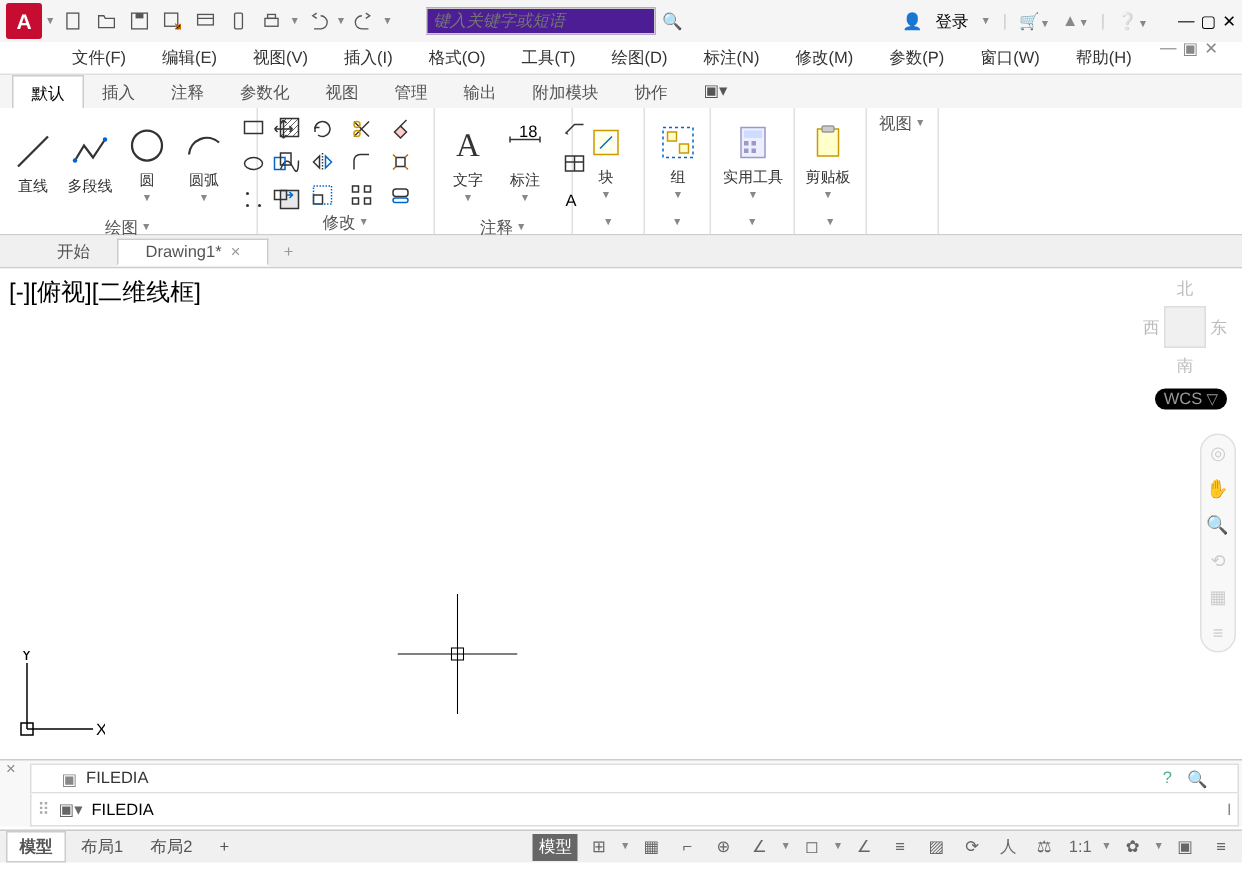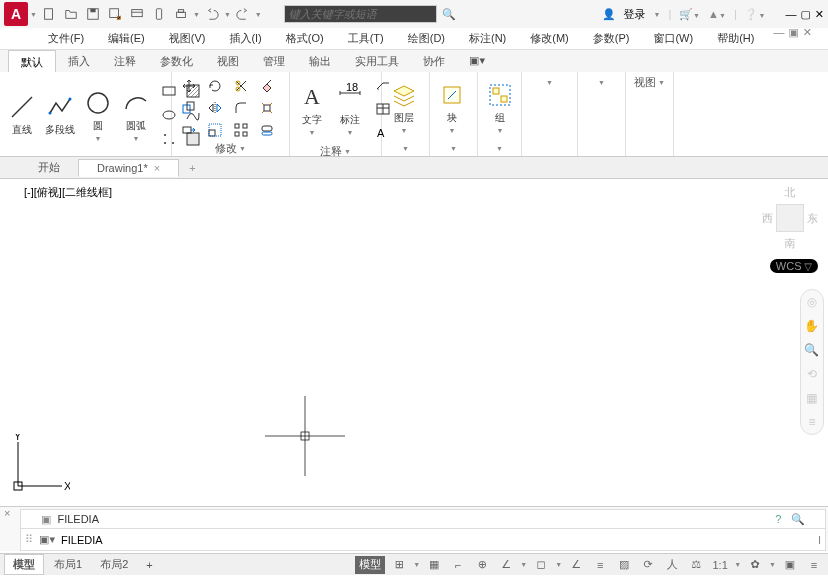--- a/index.html
+++ b/index.html
@@ -1,21 +1,21 @@
 <!DOCTYPE html>
 <html><head>
 <meta charset="utf-8">
 <style>
 *{margin:0;padding:0;box-sizing:border-box;font-family:"Microsoft YaHei",sans-serif;font-size:11px}
 body{background:#fff;width:828px;height:580px;overflow:hidden;position:relative}
 .titlebar{height:28px;background:#f5f5f5;display:flex;align-items:center;padding:0 4px;gap:2px}
 .logo{width:24px;height:24px;background:#c60c30;color:#fff;font-weight:bold;font-size:14px;display:flex;align-items:center;justify-content:center;border-radius:2px}
 .qat-btn{width:20px;height:20px;display:flex;align-items:center;justify-content:center;color:#555;cursor:pointer}
 .qat-btn svg{width:14px;height:14px}
-.search-box{flex:0 0 150px;height:18px;border:1px solid #ccc;background:#404040;padding:0 4px;font-style:italic;color:#999;margin-left:20px}
+.search-box{flex:0 0 150px;height:18px;border:1px solid #ccc;background:#4c1d95;padding:0 4px;font-style:italic;color:#999;margin-left:20px}
 .title-right{margin-left:auto;display:flex;align-items:center;gap:8px}
 .winbtns{display:flex;gap:4px;margin-left:12px}
 .menubar{height:22px;background:#fff;display:flex;align-items:center;padding:0 40px;gap:8px;border-bottom:1px solid #e0e0e0}
 .menu-item{padding:2px 8px;color:#333;cursor:pointer}
 .ribbon-tabs{height:22px;background:#f5f5f5;display:flex;padding-left:8px;gap:0}
 .ribbon-tab{padding:4px 12px;color:#555;cursor:pointer;font-size:11px}
 .ribbon-tab.active{background:#fff;border:1px solid #ccc;border-bottom:none;color:#000}
 .ribbon{height:85px;background:#fff;border-bottom:1px solid #ccc;display:flex}
 .panel{border-right:1px solid #e0e0e0;display:flex;flex-direction:column;padding:2px 6px 0}
 .panel-body{flex:1;display:flex;align-items:center;gap:6px}
@@ -25,21 +25,21 @@
 .big-btn .lbl{font-size:10px;color:#333;white-space:nowrap}
 .mini-grid{display:grid;grid-template-columns:repeat(3,22px);grid-template-rows:repeat(3,22px);gap:2px}
 .mini-btn{width:22px;height:22px;display:flex;align-items:center;justify-content:center;cursor:pointer}
 .mini-btn svg{width:16px;height:16px}
 .doctabs{height:22px;background:#f0f0f0;display:flex;align-items:center;padding-left:20px;border-bottom:1px solid #ccc}
 .doctab{padding:2px 18px;color:#555;position:relative;cursor:pointer}
 .doctab.active{background:#fff;border:1px solid #ccc;border-bottom:1px solid #fff}
 .doctab .close{margin-left:6px;color:#999}
 .plus-tab{padding:2px 10px;color:#999;cursor:pointer}
 .canvas{position:relative;height:327px;background:#fff}
-.viewlabel{position:absolute;top:6px;left:24px;font-size:11px;color:#000}
+.viewlabel{position:absolute;top:6px;left:6px;font-size:16px;color:#000}
 .nav-cube{position:absolute;top:6px;right:10px;width:56px;text-align:center;color:#bbb;font-size:10px}
 .nav-cube .face{width:28px;height:28px;background:#f0f0f0;border:1px solid #ddd;margin:4px auto}
 .wcs-badge{position:absolute;top:80px;right:10px;font-size:10px;color:#999;background:#000000;padding:1px 6px;border-radius:8px}
 .navbar{position:absolute;right:4px;top:110px;width:24px;background:#f8f8f8;border:1px solid #e0e0e0;border-radius:12px;padding:4px 0;display:flex;flex-direction:column;align-items:center;gap:8px}
 .navbar div{width:16px;height:16px;color:#ccc;font-size:12px;display:flex;align-items:center;justify-content:center}
 .ucs{position:absolute;bottom:12px;left:10px}
 .crosshair{position:absolute;bottom:30px;left:265px}
 .cmd-area{border-top:1px solid #ccc;background:#f8f8f8}
 .cmd-close{position:absolute;left:4px;background:none;border:none;color:#888;cursor:pointer}
 .cmd-hist{height:20px;display:flex;align-items:center;padding:0 20px;gap:6px;background:#fff;border:1px solid #ddd;margin:2px 2px 0 20px}
@@ -155,21 +155,21 @@
 </div>
 
 <div class="ribbon-tabs">
   <div class="ribbon-tab active">默认</div>
   <div class="ribbon-tab">插入</div>
   <div class="ribbon-tab">注释</div>
   <div class="ribbon-tab">参数化</div>
   <div class="ribbon-tab">视图</div>
   <div class="ribbon-tab">管理</div>
   <div class="ribbon-tab">输出</div>
-  <div class="ribbon-tab">实用工具</div>
+  <div class="ribbon-tab">附加模块</div>
   <div class="ribbon-tab">协作</div>
   <div class="ribbon-tab">▣▾</div>
 </div>
 
 <div class="ribbon">
 
   <div class="panel" style="width:172px">
     <div class="panel-body">
       <div class="big-btn">
           <div class="icon">
@@ -236,20 +236,24 @@
               <circle cx="4" cy="12" r="1" fill="#333"></circle>
             </svg>
           </div>
         <div class="mini-btn">
             <svg viewBox="0 0 16 16">
               <rect x="2" y="2" width="12" height="12" fill="#e8e8e8" stroke="#333"></rect>
             </svg>
           </div>
       </div>
     </div>
+    <div class="panel-label">
+        <span>绘图</span> 
+        <span class="dd">▼</span>
+      </div>
   </div>
 
   <div class="panel" style="width:118px">
     <div class="panel-body">
       <div class="mini-grid" style="grid-template-columns:repeat(4,24px);grid-template-rows:repeat(3,20px)">
         <div class="mini-btn">
             <svg viewBox="0 0 16 16">
               <path d="M8 2v12M2 8h12M8 2l-2 2M8 2l2 2M8 14l-2-2M8 14l2-2M2 8l2-2M2 8l2 2M14 8l-2-2M14 8l-2 2" stroke="#333" fill="none"></path>
             </svg>
           </div>
@@ -366,38 +370,20 @@
             </svg>
           </div>
       </div>
     </div>
     <div class="panel-label">
         <span>注释</span> 
         <span class="dd">▼</span>
       </div>
   </div>
 
-  <div class="panel" style="width:48px">
-    <div class="panel-body">
-        <div class="big-btn">
-          <div class="icon">
-            <svg viewBox="0 0 28 28">
-              <path d="M4 10l10-5 10 5-10 5z" fill="#ffc" stroke="#c90"></path>
-              <path d="M4 15l10 5 10-5" fill="none" stroke="#c90"></path>
-              <path d="M4 20l10 5 10-5" fill="none" stroke="#c90"></path>
-            </svg>
-          </div>
-          <div class="lbl">图层</div>
-          <span class="dd">▼</span>
-        </div>
-      </div>
-    <div class="panel-label">
-        <span class="dd">▼</span>
-      </div>
-  </div>
 
   <div class="panel" style="width:48px">
     <div class="panel-body">
         <div class="big-btn">
           <div class="icon">
             <svg viewBox="0 0 28 28">
               <rect x="6" y="6" width="16" height="16" fill="#ffe" stroke="#c90"></rect>
               <path d="M10 18l8-8" stroke="#06c"></path>
             </svg>
           </div>
@@ -424,26 +410,54 @@
           <div class="lbl">组</div>
           <span class="dd">▼</span>
         </div>
       </div>
     <div class="panel-label">
         <span class="dd">▼</span>
       </div>
   </div>
 
   <div class="panel" style="width:56px">
+    <div class="panel-body">
+        <div class="big-btn" style="width:44px">
+          <div class="icon">
+            <svg viewBox="0 0 28 28">
+              <rect x="6" y="4" width="16" height="20" fill="#eef" stroke="#99c"></rect>
+              <rect x="8" y="6" width="12" height="5" fill="#cdf"></rect>
+              <rect x="8" y="13" width="3" height="3" fill="#99c"></rect>
+              <rect x="13" y="13" width="3" height="3" fill="#99c"></rect>
+              <rect x="8" y="18" width="3" height="3" fill="#99c"></rect>
+              <rect x="13" y="18" width="3" height="3" fill="#99c"></rect>
+            </svg>
+          </div>
+          <div class="lbl">实用工具</div>
+          <span class="dd">▼</span>
+        </div>
+      </div>
     <div class="panel-label">
         <span class="dd">▼</span>
       </div>
   </div>
 
   <div class="panel" style="width:48px">
+    <div class="panel-body">
+        <div class="big-btn">
+          <div class="icon">
+            <svg viewBox="0 0 28 28">
+              <rect x="7" y="5" width="14" height="18" fill="#ffc" stroke="#c90"></rect>
+              <rect x="10" y="3" width="8" height="4" rx="1" fill="#ccc" stroke="#999"></rect>
+            </svg>
+          </div>
+          <div class="lbl">剪贴板</div>
+          <span class="dd">▼</span>
+        </div>
+      </div>
     <div class="panel-label">
         <span class="dd">▼</span>
       </div>
   </div>
 
   <div class="panel" style="width:48px">
     <div class="panel-label">
         <span>视图</span> 
         <span class="dd">▼</span>
       </div>

